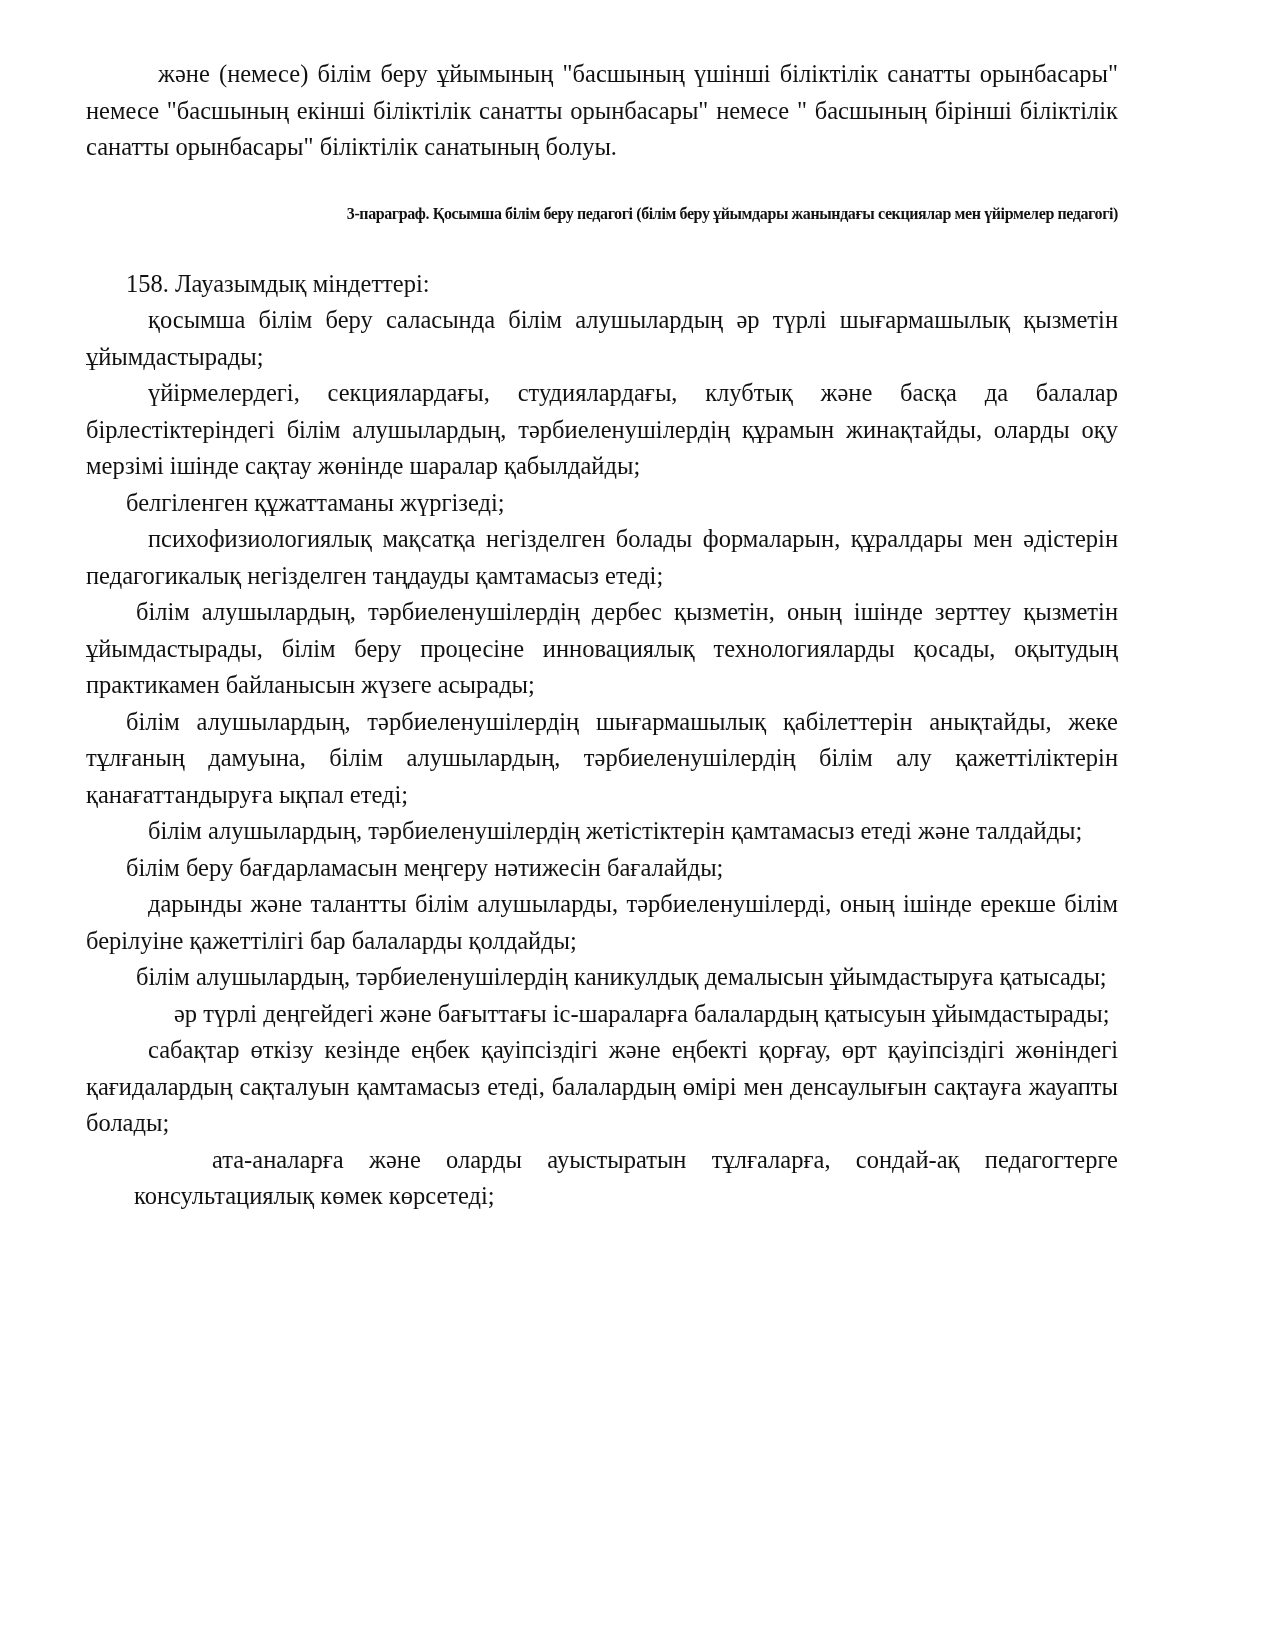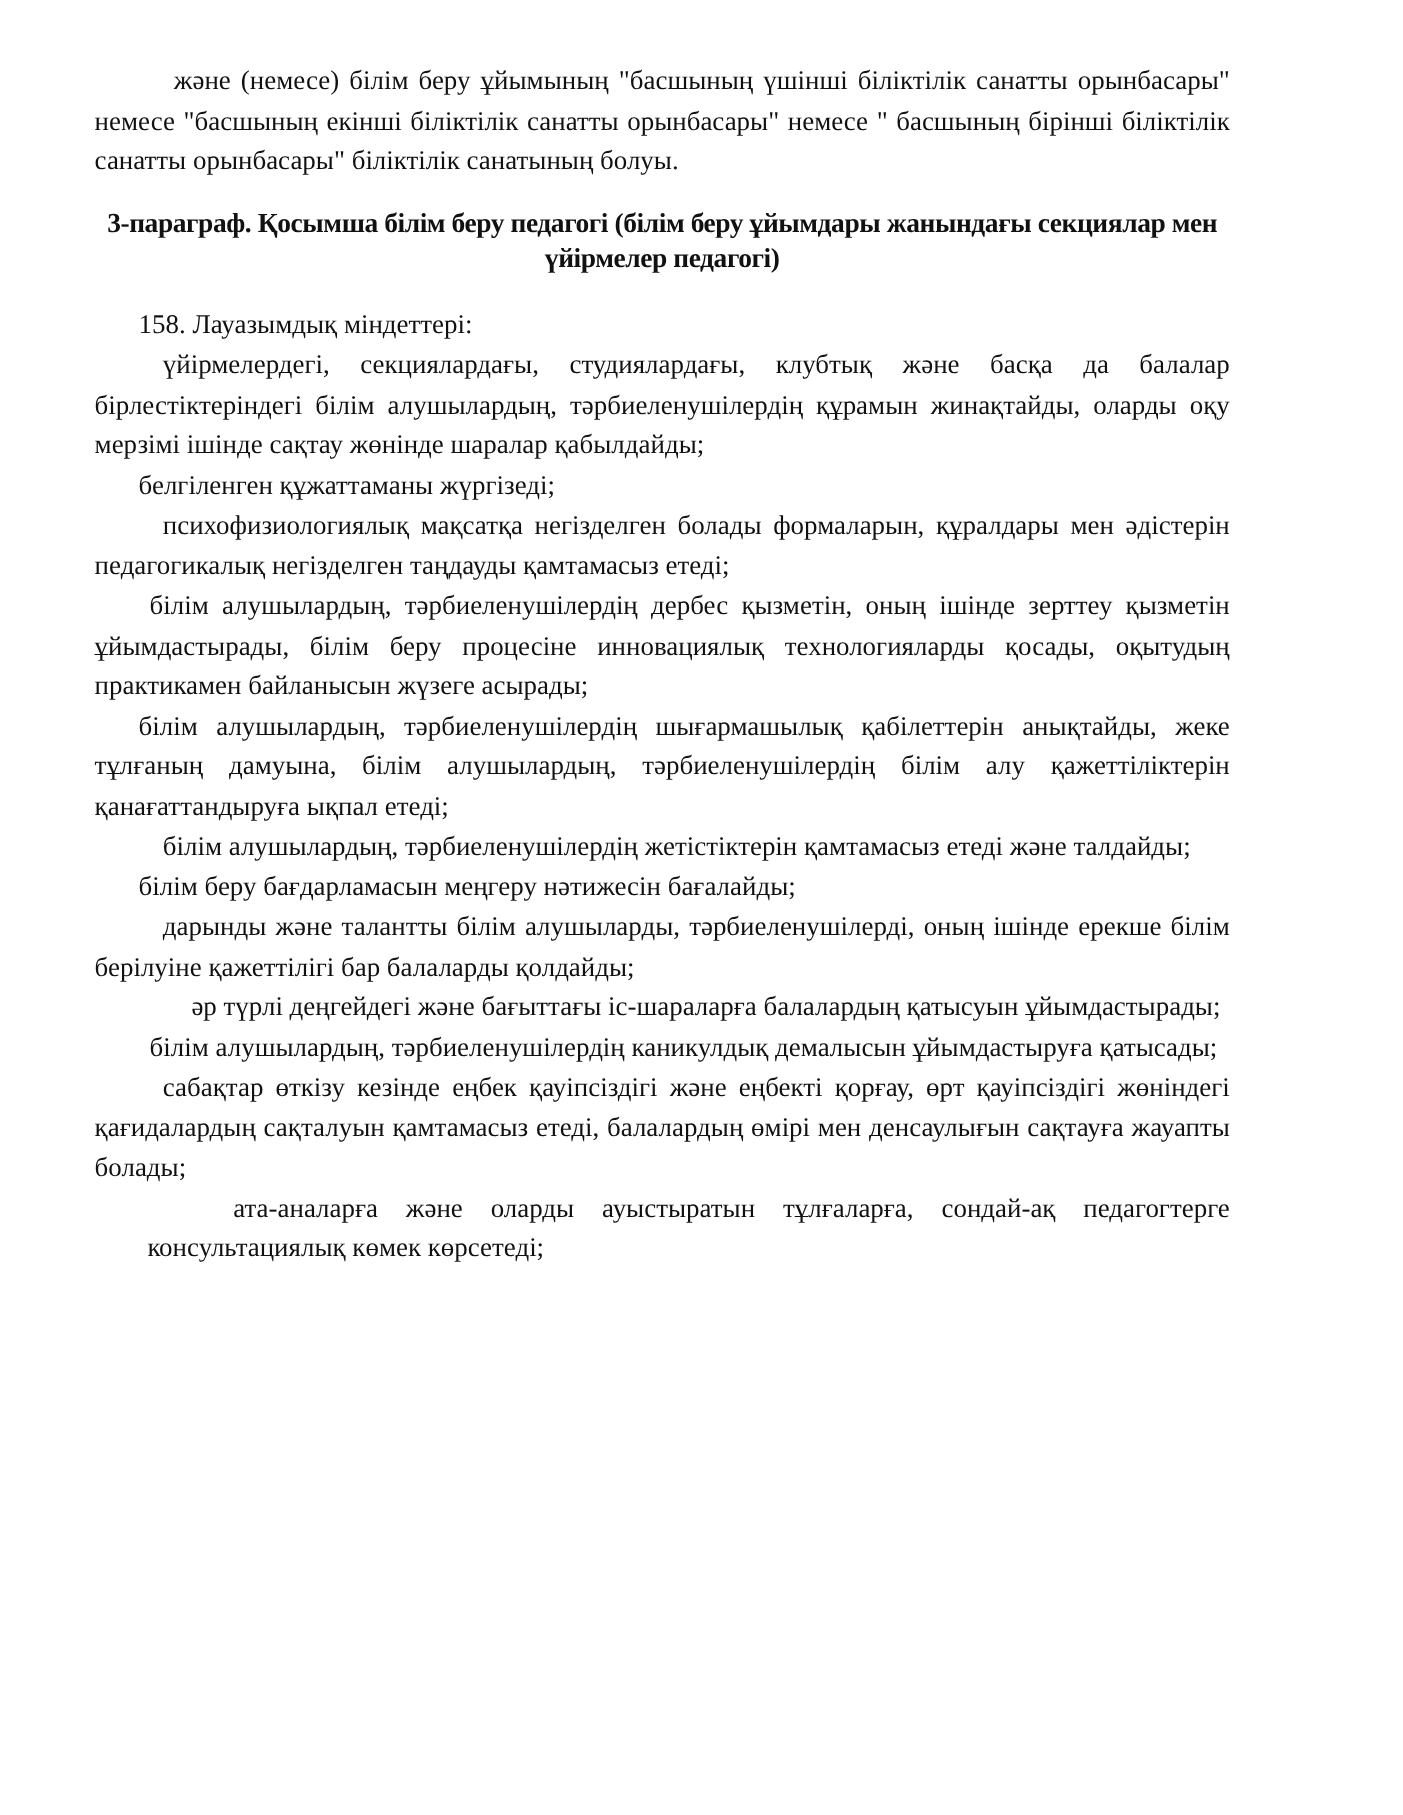--- a/index.html
+++ b/index.html
@@ -12,45 +12,46 @@
     font-family: "Liberation Serif", serif;
     color: #111111;
     font-size: 24.5px;
     line-height: 36.5px;
     text-align: justify;
   }
   .page p { margin: 0; }
   .intro { text-indent: 72px; margin-bottom: 22px !important; }
   .heading {
     font-weight: bold;
-    font-size: 25px;
-    line-height: 32px;
-    text-align: center;
+    font-size: 16px;
+    line-height: 52px;
+    text-align: right;
     margin-bottom: 26px !important;
     letter-spacing: -0.4px;
   }
   .item-title { text-indent: 40px; text-align: left; }
   .duty { text-indent: 62px; }
   .duty.short { text-indent: 40px; }
   .duty.mid { text-indent: 50px; }
   .duty.deep { text-indent: 88px; }
   .duty.d2 { text-indent: 78px; margin-left: 48px; }
 </style>
 </head>
 <body>
 
 <div class="page">
   <p class="intro">және (немесе) білім беру ұйымының "басшының үшінші біліктілік санатты орынбасары" немесе "басшының екінші біліктілік санатты орынбасары" немесе " басшының бірінші біліктілік санатты орынбасары" біліктілік санатының болуы.</p>
   <p class="heading">3-параграф. Қосымша білім беру педагогі (білім беру ұйымдары жанындағы секциялар мен үйірмелер педагогі)</p>
   <p class="item-title">158. Лауазымдық міндеттері:</p>
+  <p class="duty">қосымша білім беру саласында білім алушылардың әр түрлі шығармашылық қызметін ұйымдастырады;</p>
   <p class="duty">үйірмелердегі, секциялардағы, студиялардағы, клубтық және басқа да балалар бірлестіктеріндегі білім алушылардың, тәрбиеленушілердің құрамын жинақтайды, оларды оқу мерзімі ішінде сақтау жөнінде шаралар қабылдайды;</p>
   <p class="duty short">белгіленген құжаттаманы жүргізеді;</p>
   <p class="duty">психофизиологиялық мақсатқа негізделген болады формаларын, құралдары мен әдістерін педагогикалық негізделген таңдауды қамтамасыз етеді;</p>
   <p class="duty mid">білім алушылардың, тәрбиеленушілердің дербес қызметін, оның ішінде зерттеу қызметін ұйымдастырады, білім беру процесіне инновациялық технологияларды қосады, оқытудың практикамен байланысын жүзеге асырады;</p>
   <p class="duty short">білім алушылардың, тәрбиеленушілердің шығармашылық қабілеттерін анықтайды, жеке тұлғаның дамуына, білім алушылардың, тәрбиеленушілердің білім алу қажеттіліктерін қанағаттандыруға ықпал етеді;</p>
   <p class="duty">білім алушылардың, тәрбиеленушілердің жетістіктерін қамтамасыз етеді және талдайды;</p>
   <p class="duty short">білім беру бағдарламасын меңгеру нәтижесін бағалайды;</p>
   <p class="duty">дарынды және талантты білім алушыларды, тәрбиеленушілерді, оның ішінде ерекше білім берілуіне қажеттілігі бар балаларды қолдайды;</p>
+  <p class="duty mid">білім алушылардың, тәрбиеленушілердің каникулдық демалысын ұйымдастыруға қатысады;</p>
   <p class="duty deep">әр түрлі деңгейдегі және бағыттағы іс-шараларға балалардың қатысуын ұйымдастырады;</p>
-  <p class="duty mid">білім алушылардың, тәрбиеленушілердің каникулдық демалысын ұйымдастыруға қатысады;</p>
   <p class="duty">сабақтар өткізу кезінде еңбек қауіпсіздігі және еңбекті қорғау, өрт қауіпсіздігі жөніндегі қағидалардың сақталуын қамтамасыз етеді, балалардың өмірі мен денсаулығын сақтауға жауапты болады;</p>
   <p class="duty d2">ата-аналарға және оларды ауыстыратын тұлғаларға, сондай-ақ педагогтерге консультациялық көмек көрсетеді;</p>
 </div>
 
 </body></html>

